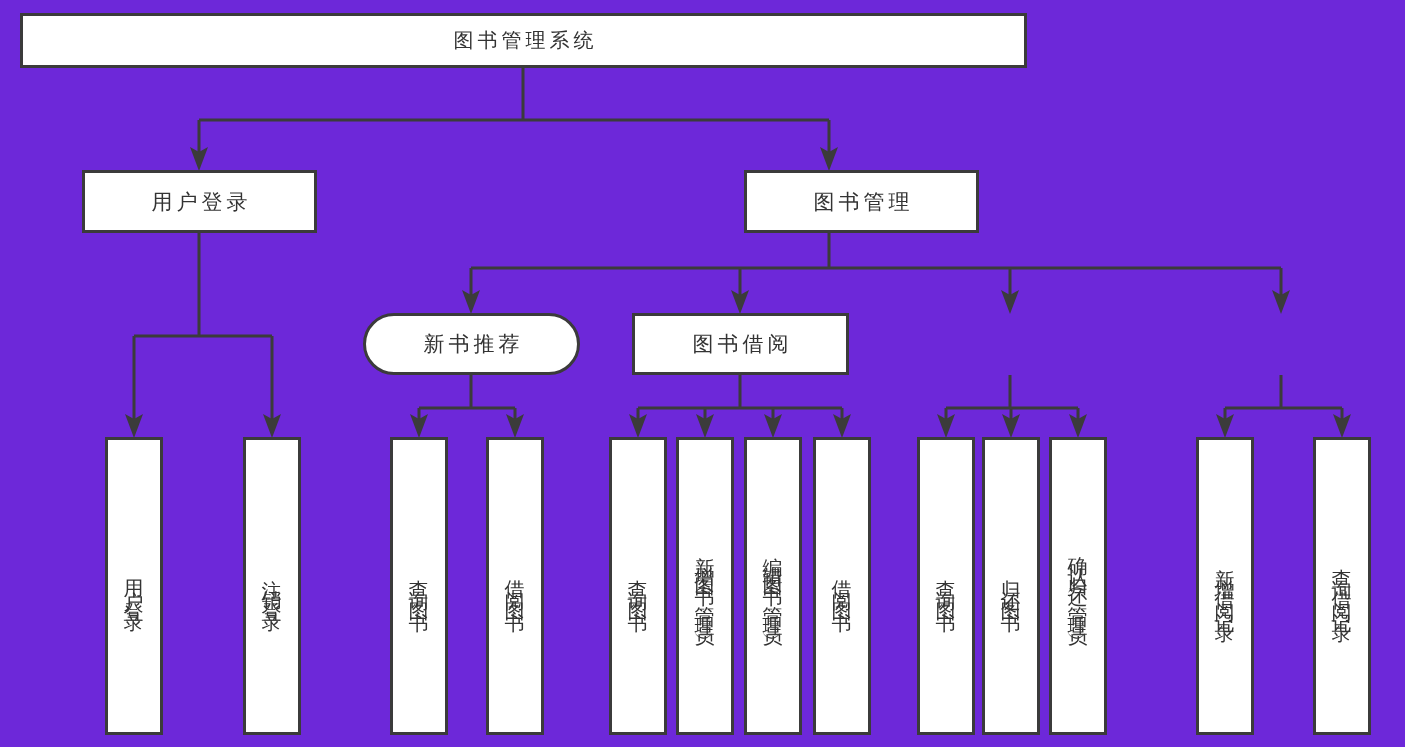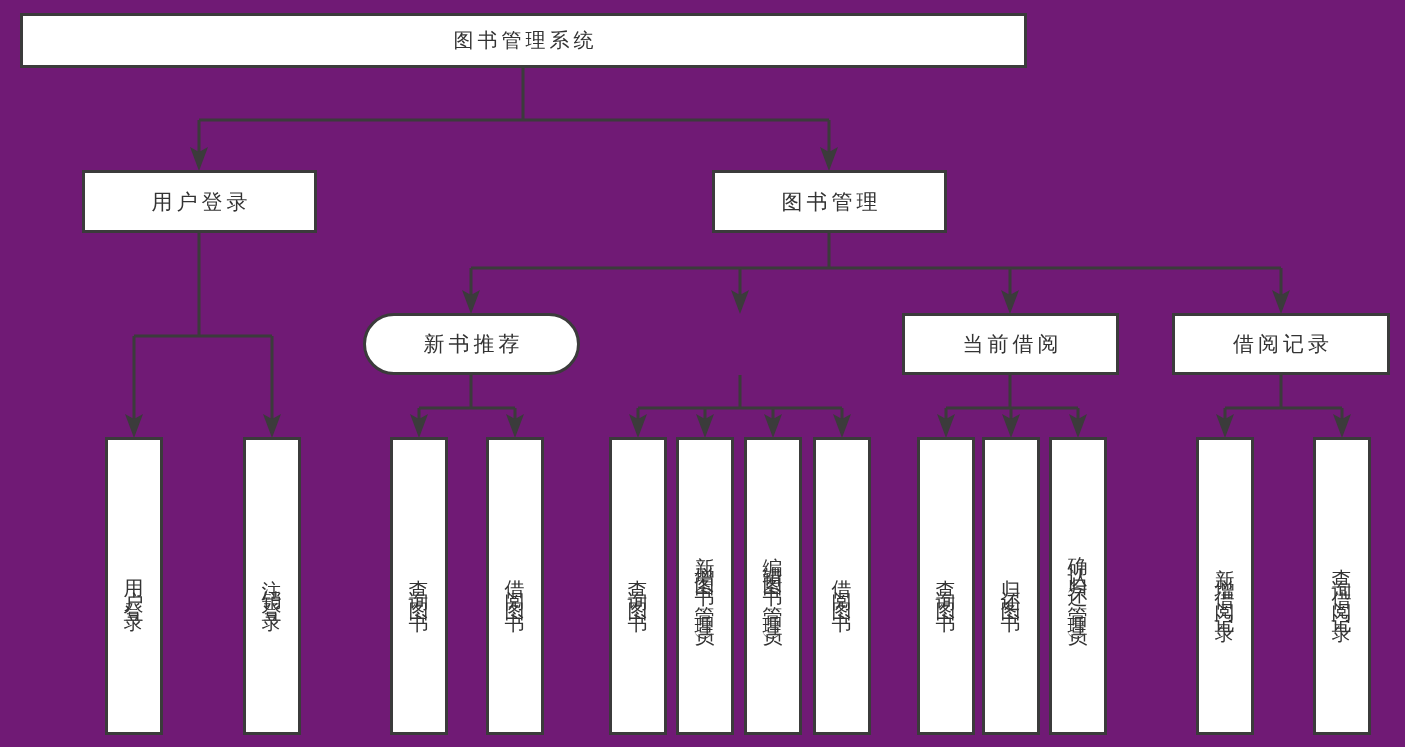--- a/index.html
+++ b/index.html
@@ -1,17 +1,17 @@
 <!DOCTYPE html>
 <html><head>
 <meta charset="utf-8">
 <style>
   html,body { margin:0; padding:0; background:#ffffff; }
   #canvas {
-    position:relative; width:1405px; height:747px; background:#701a75;
+    position:relative; width:1405px; height:747px; background:#6d28d9;
     font-family:"Liberation Sans","DejaVu Sans",sans-serif; overflow:hidden;
   }
   #connectors { position:absolute; left:0; top:0; width:1405px; height:747px; }
   .hbox {
     position:absolute; box-sizing:border-box; background:#ffffff;
     border:3px solid #3b3b3b; display:flex; align-items:center; justify-content:center;
     color:#333333; font-size:21px; letter-spacing:4px; text-indent:4px; white-space:nowrap;
   }
   .vbox {
     position:absolute; box-sizing:border-box; background:#ffffff;
@@ -62,25 +62,24 @@
     </g>
     <g>
       <path class="cline" d="M1281 375V408M1225 408H1342M1225 408V419M1342 408V419"></path>
       <path class="chead" d="M1216 414L1225 419L1234 414L1225 438ZM1333 414L1342 419L1351 414L1342 438Z"></path>
     </g>
   </svg>
 
   <div class="hbox" style="left:20px; top:13px; width:1007px; height:55px; font-size:20px;">图书管理系统</div>
 
   <div class="hbox" style="left:82px; top:170px; width:235px; height:63px;">用户登录</div>
-  <div class="hbox" style="left:712px; top:170px; width:235px; height:63px;">图书管理</div>
+  <div class="hbox" style="left:744px; top:170px; width:235px; height:63px;">图书管理</div>
 
   <div class="hbox" style="left:363px; top:313px; width:217px; height:62px;border-radius:31px;">新书推荐</div>
-  <div class="hbox" style="left:902px; top:313px; width:217px; height:62px;">当前借阅</div>
-  <div class="hbox" style="left:1172px; top:313px; width:218px; height:62px;">借阅记录</div>
+  <div class="hbox" style="left:632px; top:313px; width:217px; height:62px;">图书借阅</div>
 
   <div class="vbox" style="left:105px;">
     <span>用户登录</span>
   </div>
   <div class="vbox" style="left:243px;">
     <span>注销登录</span>
   </div>
 
   <div class="vbox" style="left:390px;">
     <span>查询图书</span>

